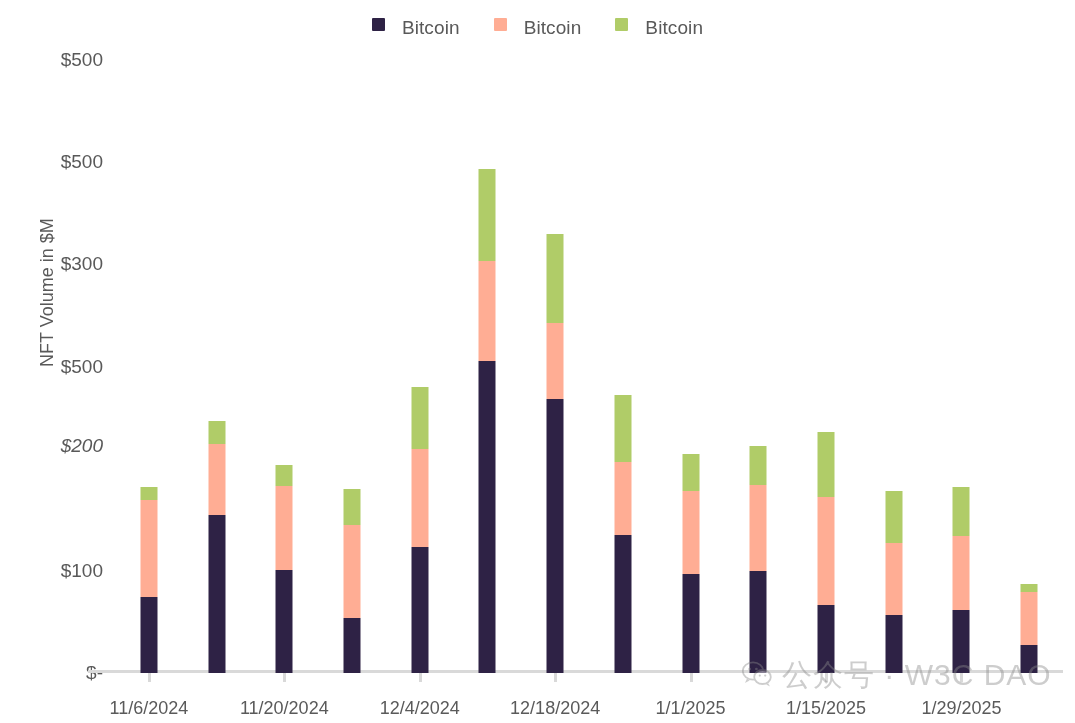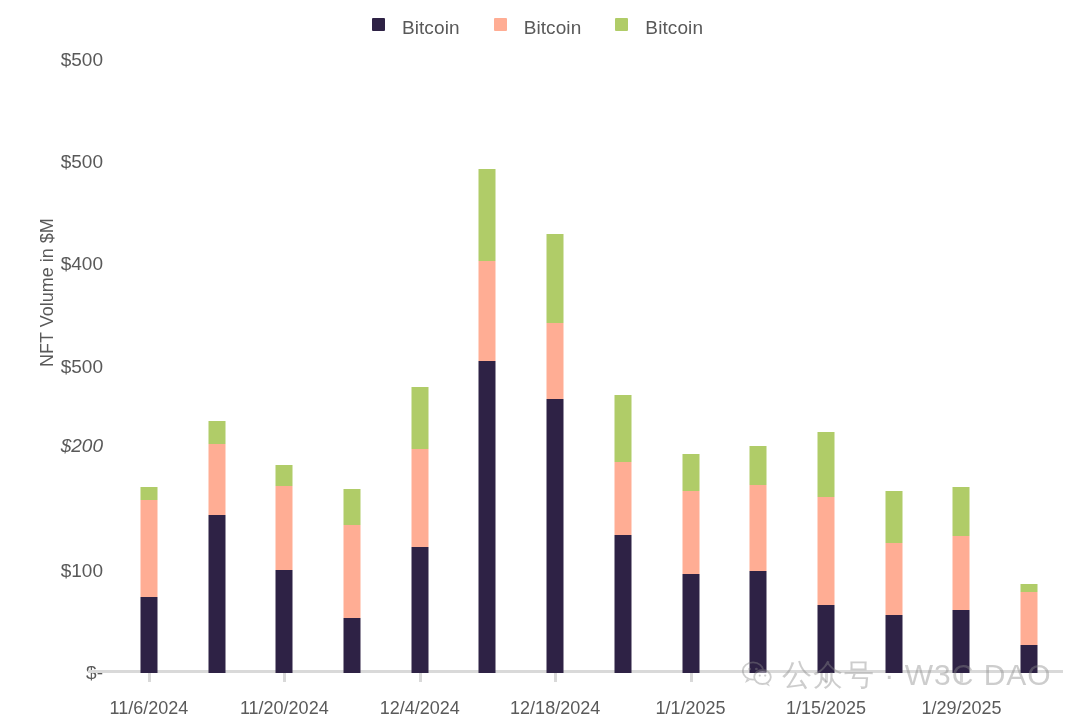--- a/index.html
+++ b/index.html
@@ -179,21 +179,21 @@
       <span class="legend-label">Bitcoin</span>
     </div>
   </div>
 
   <div class="y-axis-title">NFT Volume in $M</div>
 
   <div class="plot-area">
     <div id="y-ticks">
         <div class="y-tick" style="top: 0px;">$500</div>
         <div class="y-tick" style="top: 102.167px;">$500</div>
-        <div class="y-tick" style="top: 204.333px;">$400</div>
+        <div class="y-tick" style="top: 204.333px;">$300</div>
         <div class="y-tick" style="top: 306.5px;">$500</div>
         <div class="y-tick" style="top: 386px; font-style: italic;">$200</div>
         <div class="y-tick" style="top: 510.833px;">$100</div>
         <div class="y-tick" style="top: 613px;">$-</div>
       </div>
     <div class="axis-line"></div>
     <div class="bars" id="bars">
         <div class="bar-slot">
           <div class="bar-stack" title="11/6/2024">
             <div class="seg" style="height: 75.6033px; background: rgb(46, 34, 69);"></div>

